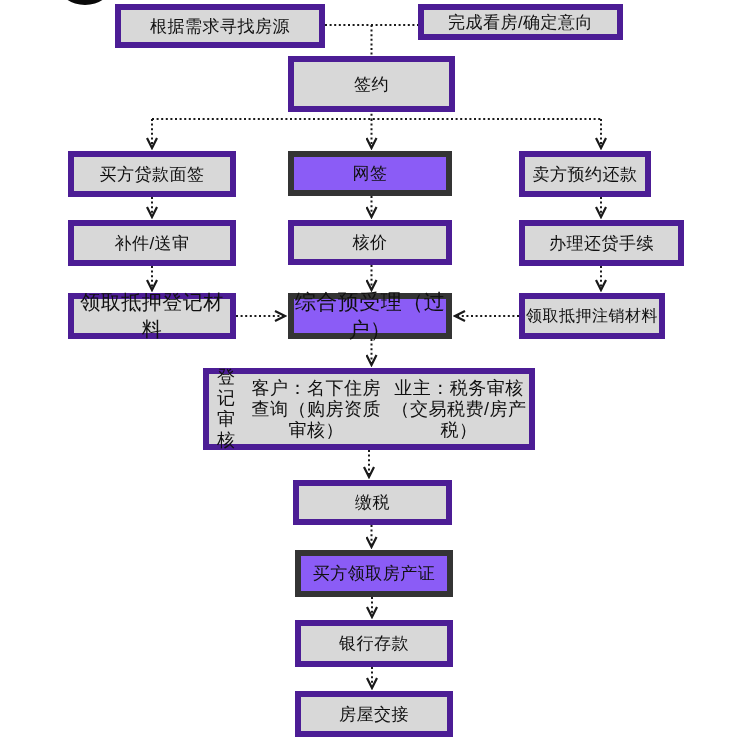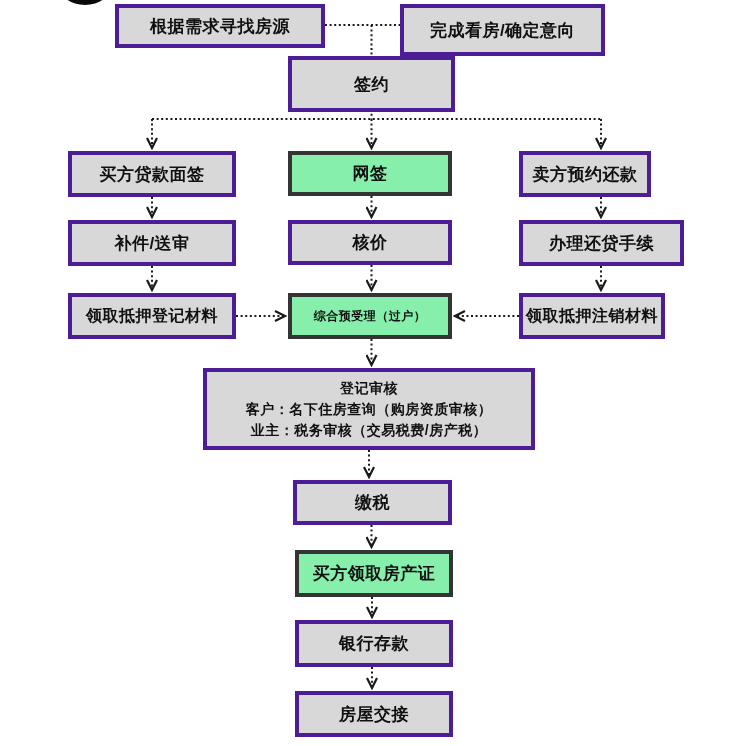--- a/index.html
+++ b/index.html
@@ -4,27 +4,27 @@
 <style>
   html,body { margin:0; padding:0; }
   body { background:#ffffff; font-family:"Liberation Sans","DejaVu Sans",sans-serif; }
   .stage {
     position:relative; width:740px; height:746px;
     background:#ffffff; overflow:hidden;
   }
   .conn-layer { position:absolute; left:0; top:0; width:740px; height:746px; }
   .node {
     position:absolute; box-sizing:border-box;
-    background:#d8d8d8; border:4px solid #4c1d95;
+    background:#d8d8d8; border:6px solid #4c1d95;
     display:flex; align-items:center; justify-content:center;
-    font-size:17px; font-weight:bold; color:#101010;
+    font-size:17px; font-weight:normal; color:#101010;
     text-align:center; letter-spacing:0.5px;
   }
-  .node.hl { background:#86efac; border-color:#343434; }
-  .node.review { flex-direction:column; line-height:21px; font-size:14px; }
+  .node.hl { background:#8b5cf6; border-color:#343434; }
+  .node.review { flex-direction:row; line-height:21px; font-size:18px; }
   .circle-frag {
     position:absolute; left:59px; top:-34px; width:52px; height:39px;
     background:#0a0a0a; border-radius:50%;
   }
 </style>
 </head>
 <body>
 
 <div class="stage">
 
@@ -64,21 +64,21 @@
       <path d="M371.5,525 V546" marker-end="url(#arw)"></path>
       <path d="M372,597 V616" marker-end="url(#arw)"></path>
       <path d="M372,667 V687" marker-end="url(#arw)"></path>
     </g>
   </svg>
 
   <div class="node" style="left:115px;top:4px;width:210px;height:44px">
     <span>根据需求寻找房源</span>
   </div>
 
-  <div class="node" style="left:400px;top:4px;width:205px;height:52px">
+  <div class="node" style="left:418px;top:4px;width:205px;height:36px">
     <span>完成看房/确定意向</span>
   </div>
 
   <div class="node" style="left:288px;top:56px;width:167px;height:56px">
     <span>签约</span>
   </div>
 
   <div class="node" style="left:68px;top:151px;width:168px;height:46px">
     <span>买方贷款面签</span>
   </div>
@@ -96,25 +96,25 @@
   </div>
 
   <div class="node" style="left:288px;top:220px;width:164px;height:45px">
     <span>核价</span>
   </div>
 
   <div class="node" style="left:519px;top:220px;width:165px;height:46px">
     <span>办理还贷手续</span>
   </div>
 
-  <div class="node" style="left:68px;top:293px;width:168px;height:46px;font-size:16px">
+  <div class="node" style="left:68px;top:293px;width:168px;height:46px;font-size:20px">
     <span>领取抵押登记材料</span>
   </div>
 
-  <div class="node hl" style="left:288px;top:293px;width:164px;height:46px;font-size:12px">
+  <div class="node hl" style="left:288px;top:293px;width:164px;height:46px;font-size:21px">
     <span>综合预受理（过户）</span>
   </div>
 
   <div class="node" style="left:519px;top:293px;width:146px;height:46px;font-size:16px">
     <span>领取抵押注销材料</span>
   </div>
 
   <div class="node review" style="left:203px;top:368px;width:332px;height:82px">
     <div>登记审核</div>
     <div>客户：名下住房查询（购房资质审核）</div>

